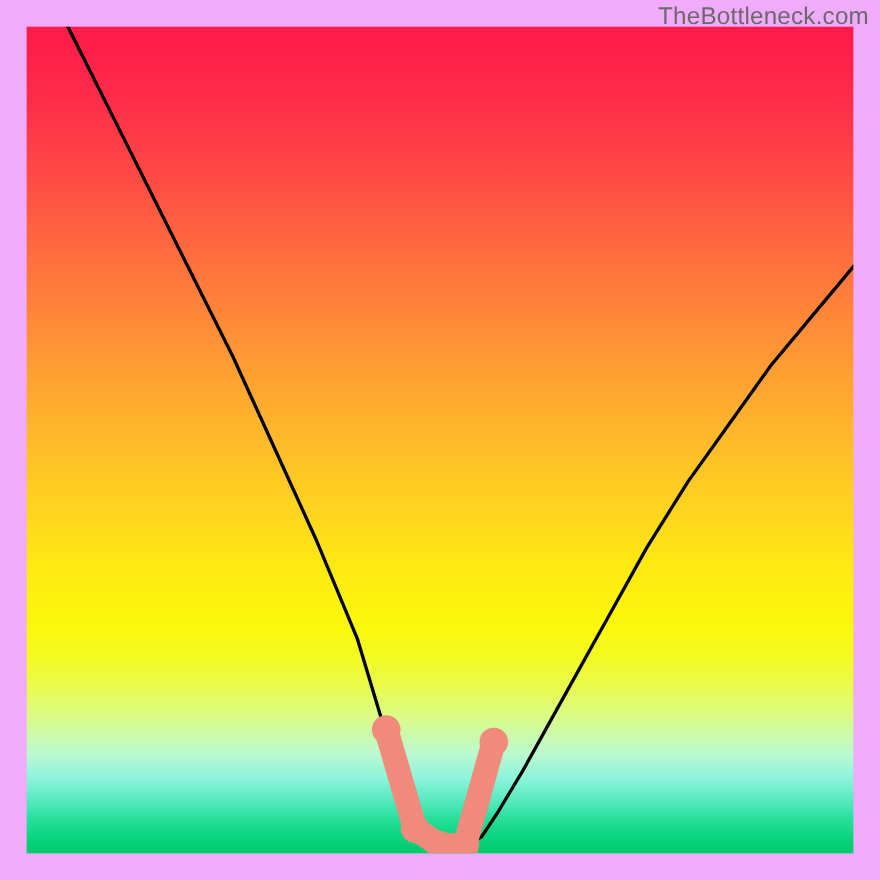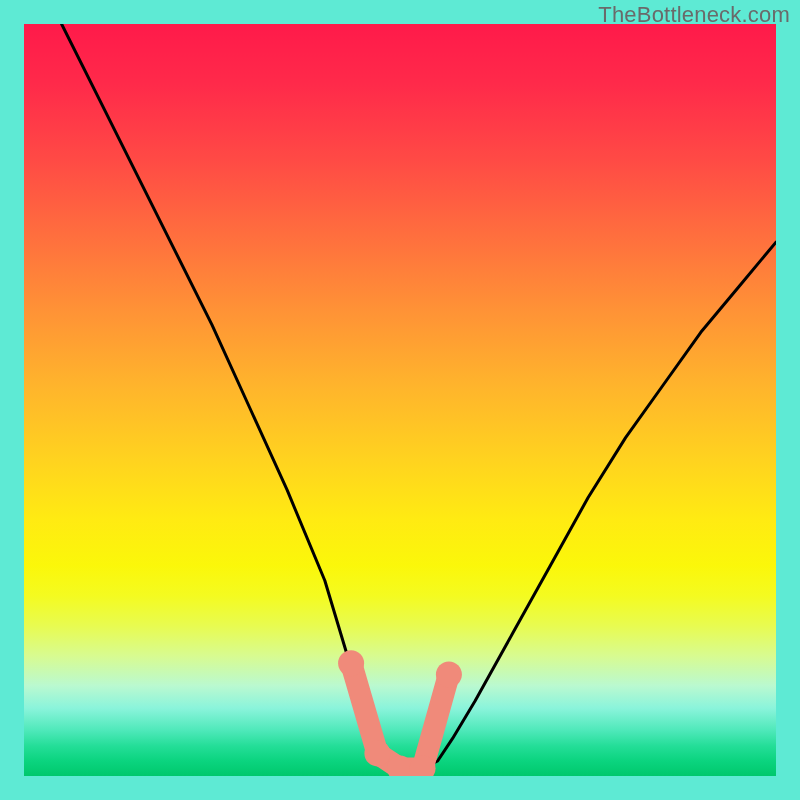--- a/index.html
+++ b/index.html
@@ -8,21 +8,21 @@
     width: 800px;
     height: 800px;
     background: #000;
     overflow: hidden;
     font-family: Arial, sans-serif;
   }
   .frame {
     position: relative;
     width: 800px;
     height: 800px;
-    background: #5eead4;
+    background: #f0abfc;
   }
   .plot-area {
     position: absolute;
     left: 24px;
     top: 24px;
     width: 752px;
     height: 752px;
     overflow: hidden;
   }
   .gradient {

